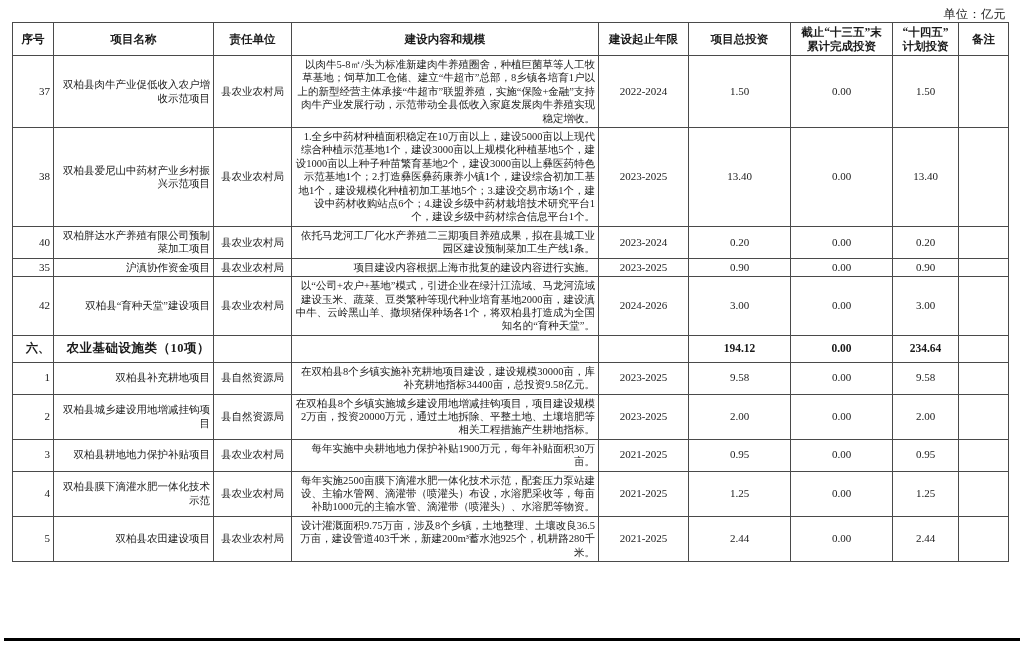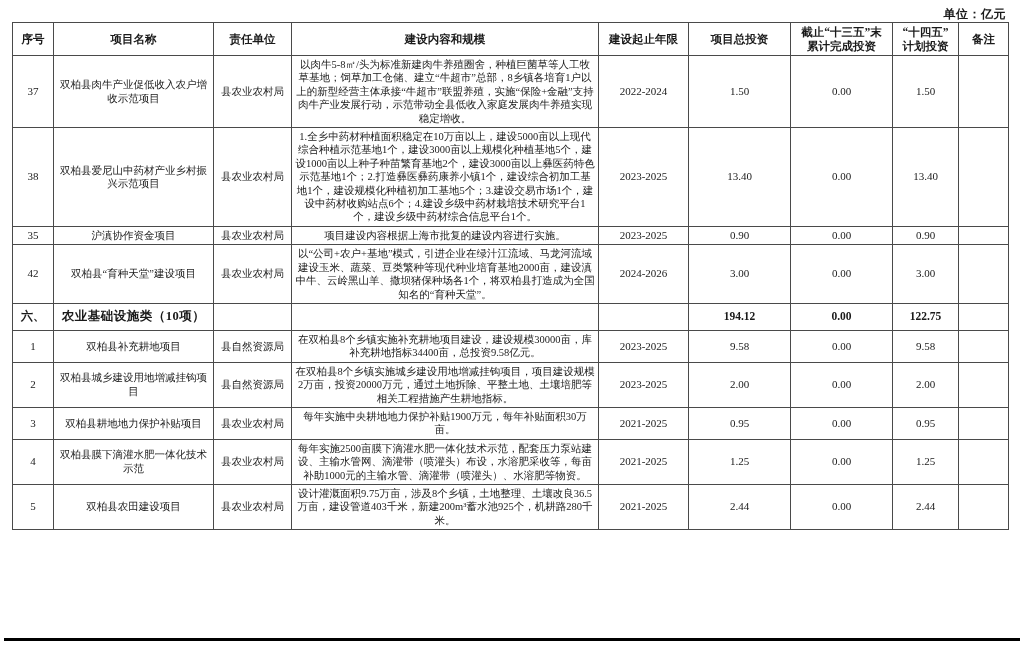--- a/index.html
+++ b/index.html
@@ -3,43 +3,43 @@
 <meta charset="utf-8">
 <style>
   html,body{margin:0;padding:0;background:#ffffff;}
   body{
     width:1024px;height:647px;position:relative;overflow:hidden;
     font-family:"Liberation Serif","DejaVu Serif",serif;
     color:#1a1a1a;
   }
   .unit-label{
     position:absolute;top:6px;right:18px;
-    font-size:12px;font-weight:bold;letter-spacing:.5px;
+    font-size:12px;font-weight:normal;letter-spacing:.5px;
   }
   table.projects{
     position:absolute;left:12px;top:22px;
     border-collapse:collapse;table-layout:fixed;width:996px;
     font-size:10.5px;
   }
   table.projects th,table.projects td{
     border:1px solid #4a4a4a;
     padding:2px 3px;
     vertical-align:middle;
     overflow:hidden;
   }
   table.projects th{
     font-size:11.5px;font-weight:bold;text-align:center;
     white-space:pre-line;line-height:14px;
     height:30px;
     padding:1px 2px;
   }
   table.projects td{line-height:13.4px;}
   td.c0,td.c2,td.c4,td.c5,td.c6,td.c7,td.c8{text-align:center;}
-  td.c1,td.c3{text-align:center;}
-  td.c0{font-size:11px;}
+  td.c1,td.c3{text-align:right;}
+  td.c0{font-size:11px;text-align:right;}
   td.c4,td.c5,td.c6,td.c7{font-size:11px;margin-left:16px;}
   tr.section td{font-weight:bold;}
   tr.section td.c1{font-size:12.5px;letter-spacing:.5px;}
   tr.section td.c0{font-size:12px;}
   tr.section td{height:22px;}
   tr.section td.c5,tr.section td.c6,tr.section td.c7{font-size:11.5px;text-align:center;}
   .bottom-rule{
     position:absolute;left:4px;right:4px;top:638px;height:3px;
     background:#000000;
   }
@@ -93,20 +93,31 @@
         <td class="c1">双柏县爱尼山中药材产业乡村振兴示范项目</td>
         <td class="c2">县农业农村局</td>
         <td class="c3">1.全乡中药材种植面积稳定在10万亩以上，建设5000亩以上现代综合种植示范基地1个，建设3000亩以上规模化种植基地5个，建设1000亩以上种子种苗繁育基地2个，建设3000亩以上彝医药特色示范基地1个；2.打造彝医彝药康养小镇1个，建设综合初加工基地1个，建设规模化种植初加工基地5个；3.建设交易市场1个，建设中药材收购站点6个；4.建设乡级中药材栽培技术研究平台1个，建设乡级中药材综合信息平台1个。</td>
         <td class="c4">2023-2025</td>
         <td class="c5">13.40</td>
         <td class="c6">0.00</td>
         <td class="c7">13.40</td>
         <td class="c8"></td>
       </tr>
       <tr>
+        <td class="c0">40</td>
+        <td class="c1">双柏胖达水产养殖有限公司预制菜加工项目</td>
+        <td class="c2">县农业农村局</td>
+        <td class="c3">依托马龙河工厂化水产养殖二三期项目养殖成果，拟在县城工业园区建设预制菜加工生产线1条。</td>
+        <td class="c4">2023-2024</td>
+        <td class="c5">0.20</td>
+        <td class="c6">0.00</td>
+        <td class="c7">0.20</td>
+        <td class="c8"></td>
+      </tr>
+      <tr>
         <td class="c0">35</td>
         <td class="c1">沪滇协作资金项目</td>
         <td class="c2">县农业农村局</td>
         <td class="c3">项目建设内容根据上海市批复的建设内容进行实施。</td>
         <td class="c4">2023-2025</td>
         <td class="c5">0.90</td>
         <td class="c6">0.00</td>
         <td class="c7">0.90</td>
         <td class="c8"></td>
       </tr>
@@ -122,21 +133,21 @@
         <td class="c8"></td>
       </tr>
       <tr class="section">
         <td class="c0">六、</td>
         <td class="c1">农业基础设施类（10项）</td>
         <td class="c2"></td>
         <td class="c3"></td>
         <td class="c4"></td>
         <td class="c5">194.12</td>
         <td class="c6">0.00</td>
-        <td class="c7">122.75</td>
+        <td class="c7">234.64</td>
         <td class="c8"></td>
       </tr>
       <tr>
         <td class="c0">1</td>
         <td class="c1">双柏县补充耕地项目</td>
         <td class="c2">县自然资源局</td>
         <td class="c3">在双柏县8个乡镇实施补充耕地项目建设，建设规模30000亩，库补充耕地指标34400亩，总投资9.58亿元。</td>
         <td class="c4">2023-2025</td>
         <td class="c5">9.58</td>
         <td class="c6">0.00</td>

